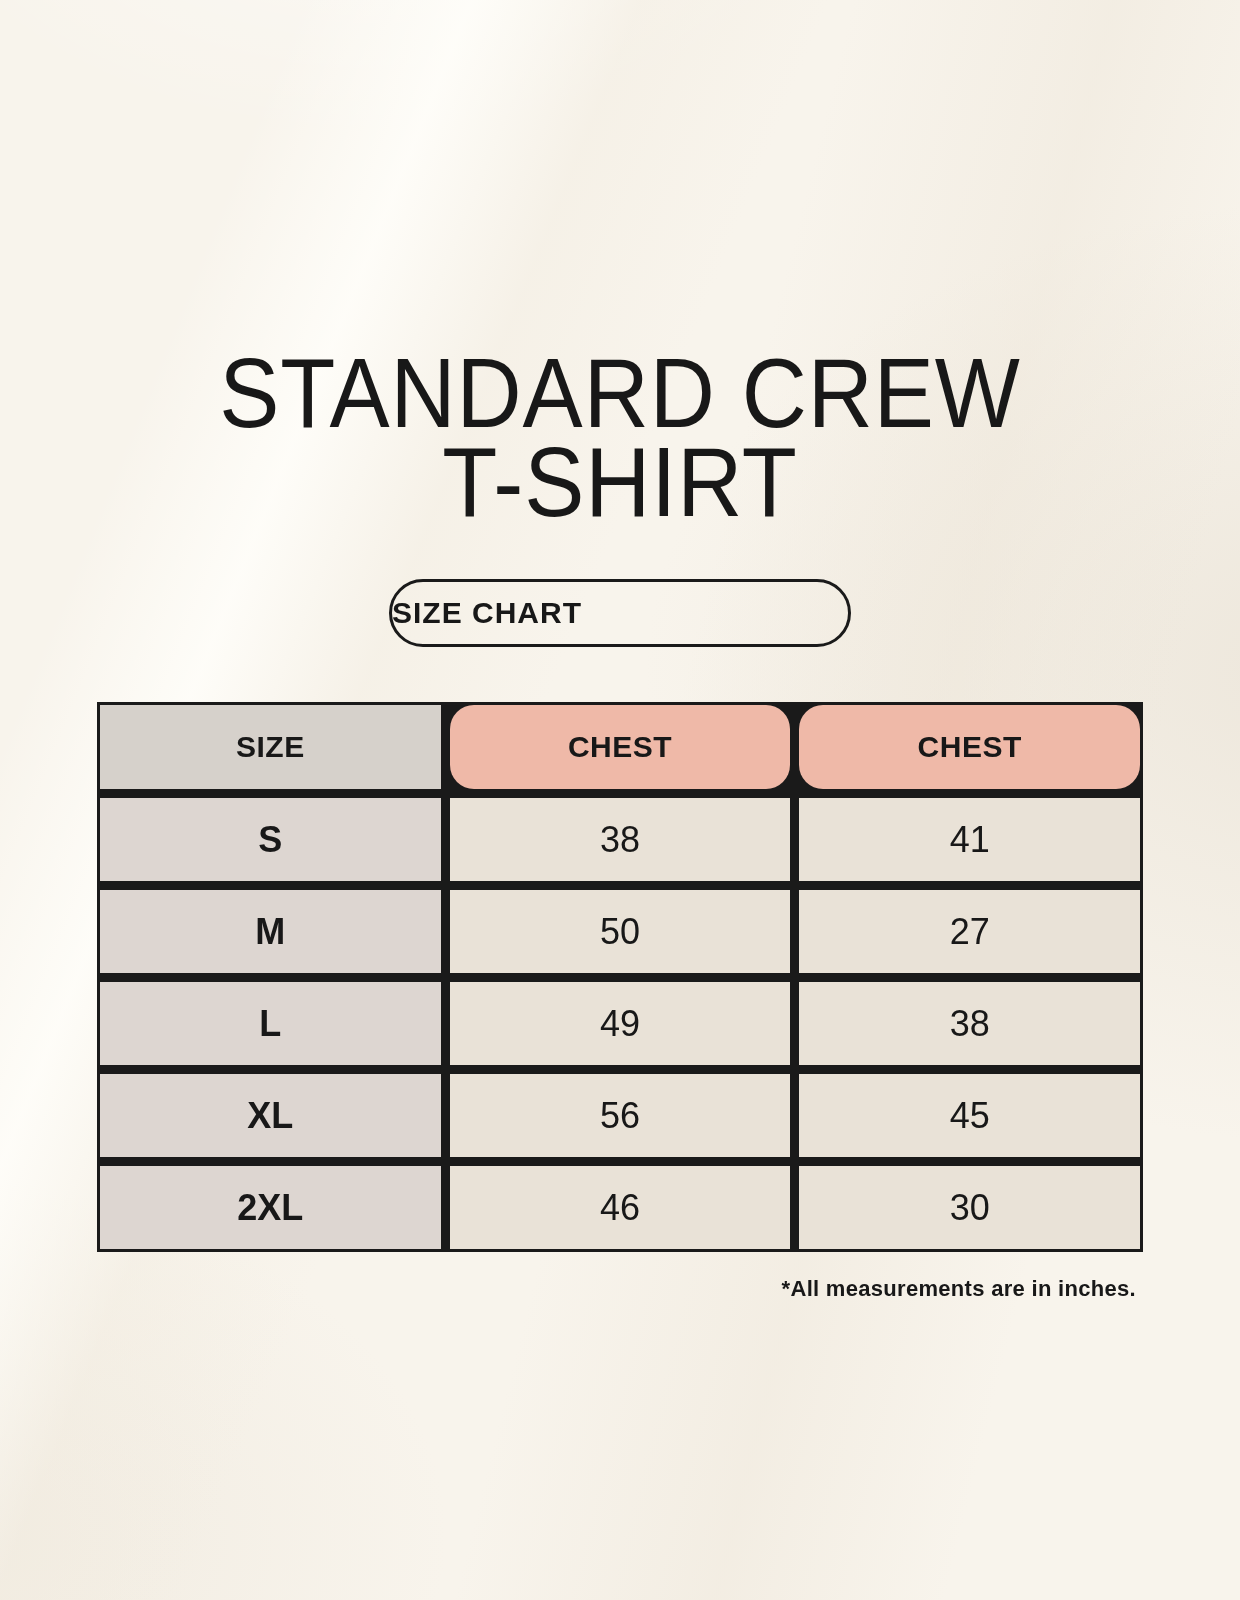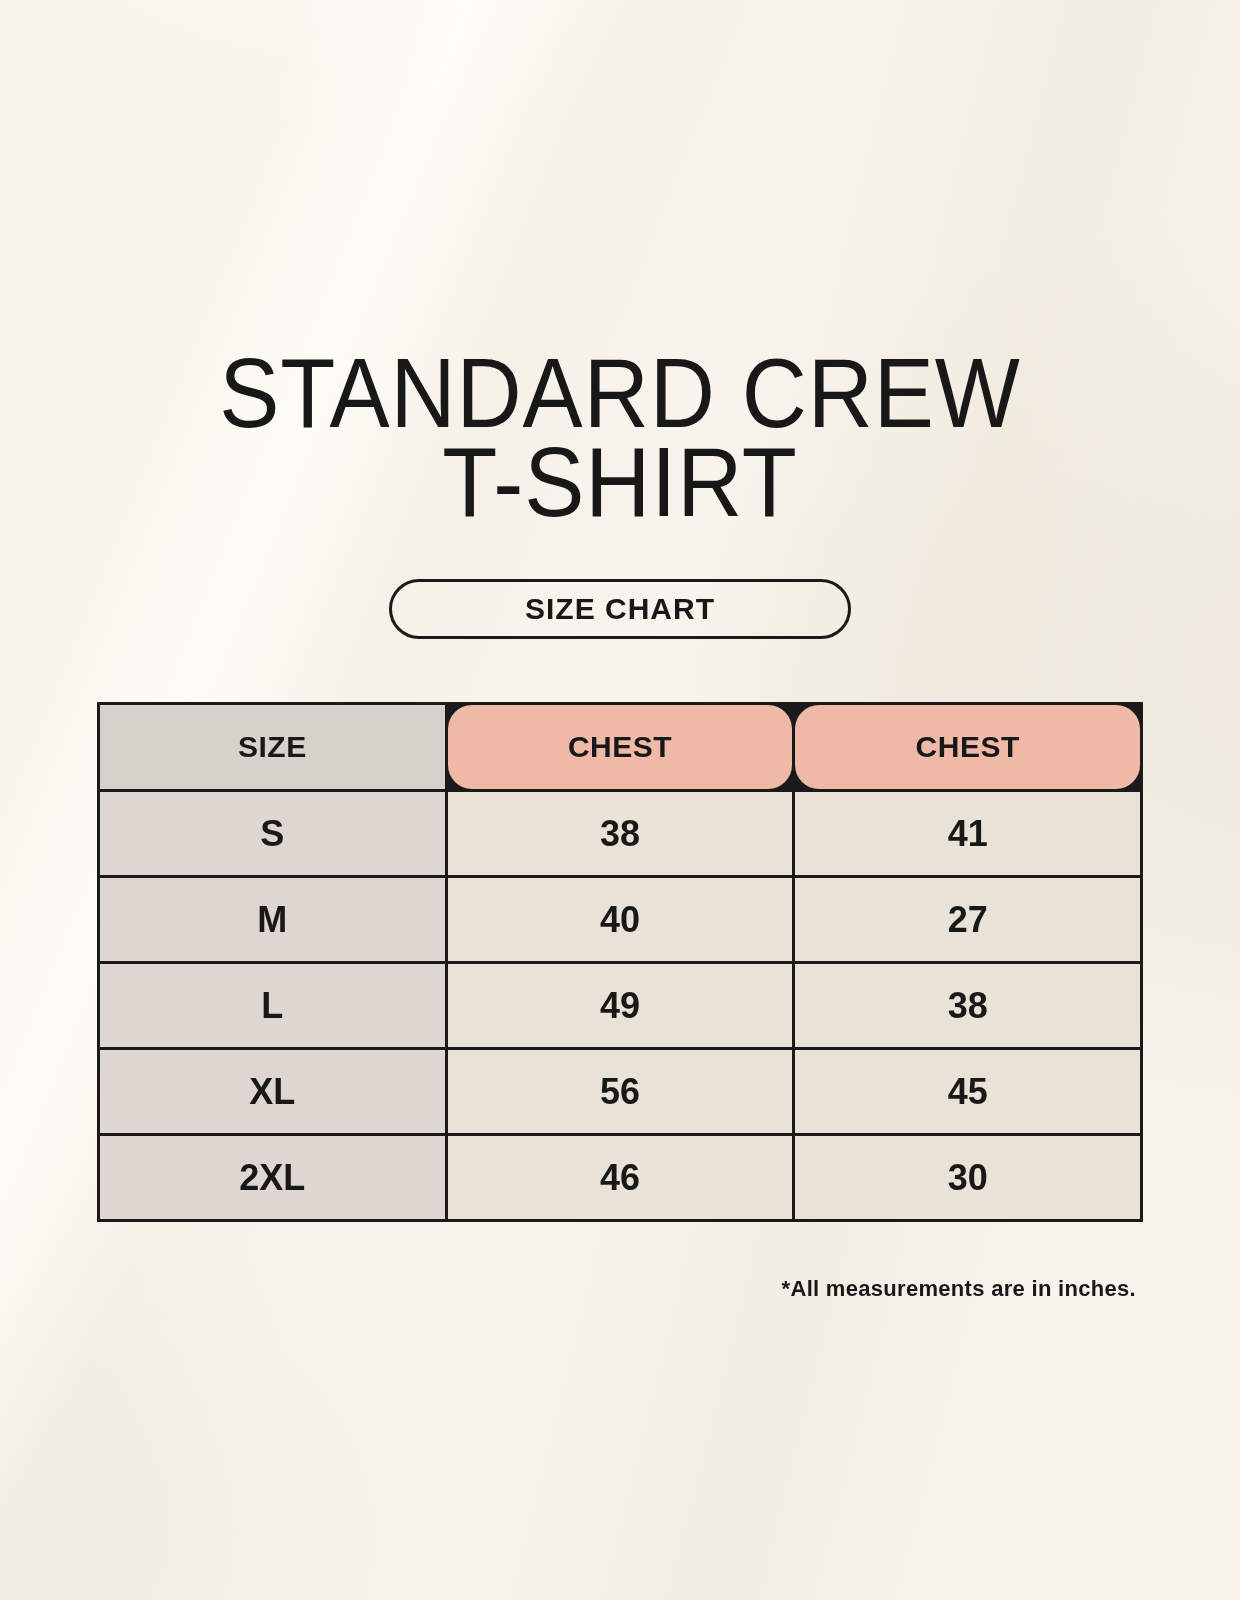--- a/index.html
+++ b/index.html
@@ -40,52 +40,52 @@
     font-weight:400;
     letter-spacing:1px;
     transform:scaleX(0.92);
     transform-origin:50% 50%;
     color:var(--text);
   }
   .pill{
     position:absolute;
     top:579px;left:50%;
     transform:translateX(-50%);
-    width:462px;height:60px;
+    width:462px;height:68px;
     border:3px solid var(--border);
     border-radius:37px;
-    display:flex;align-items:center;justify-content:center;
+    display:flex;align-items:center;
     font-size:30px;font-weight:700;letter-spacing:1px;
     background:transparent;
     color:var(--text);
     cursor:pointer;
   }
   .size-table{
     position:absolute;
     top:702px;left:97px;
     width:1046px;
     display:grid;
     grid-template-columns:1fr 1fr 1fr;
-    gap:3px;
+    gap:9px;
     background:var(--border);
     border:3px solid var(--border);
   }
   .cell{
     height:83px;
     display:flex;align-items:center;justify-content:center;
     font-size:36px;
   }
   .hcell{
     height:84px;
     font-size:30px;font-weight:700;letter-spacing:0.5px;
   }
   .h-size{background:var(--header-size-bg);}
   .h-meas{background:var(--header-measure-bg);border-radius:24px;}
   .c-size{background:var(--row-size-bg);font-weight:700;}
-  .c-val{background:var(--row-value-bg);font-weight:700;}
+  .c-val{background:var(--row-value-bg);font-weight:400;}
   .footnote{
     position:absolute;
     top:1276px;
     right:104px;
     font-size:22px;
     font-weight:700;
     letter-spacing:0.3px;
     color:var(--text);
   }
 </style>
@@ -107,21 +107,21 @@
 
     <div class="cell hcell h-size">SIZE</div>
     <div class="cell hcell h-meas">CHEST</div>
     <div class="cell hcell h-meas">CHEST</div>
 
     <div class="cell c-size">S</div>
     <div class="cell c-val">38</div>
     <div class="cell c-val">41</div>
 
     <div class="cell c-size">M</div>
-    <div class="cell c-val">40</div>
+    <div class="cell c-val">50</div>
     <div class="cell c-val">27</div>
 
     <div class="cell c-size">L</div>
     <div class="cell c-val">49</div>
     <div class="cell c-val">38</div>
 
     <div class="cell c-size">XL</div>
     <div class="cell c-val">56</div>
     <div class="cell c-val">45</div>
 

